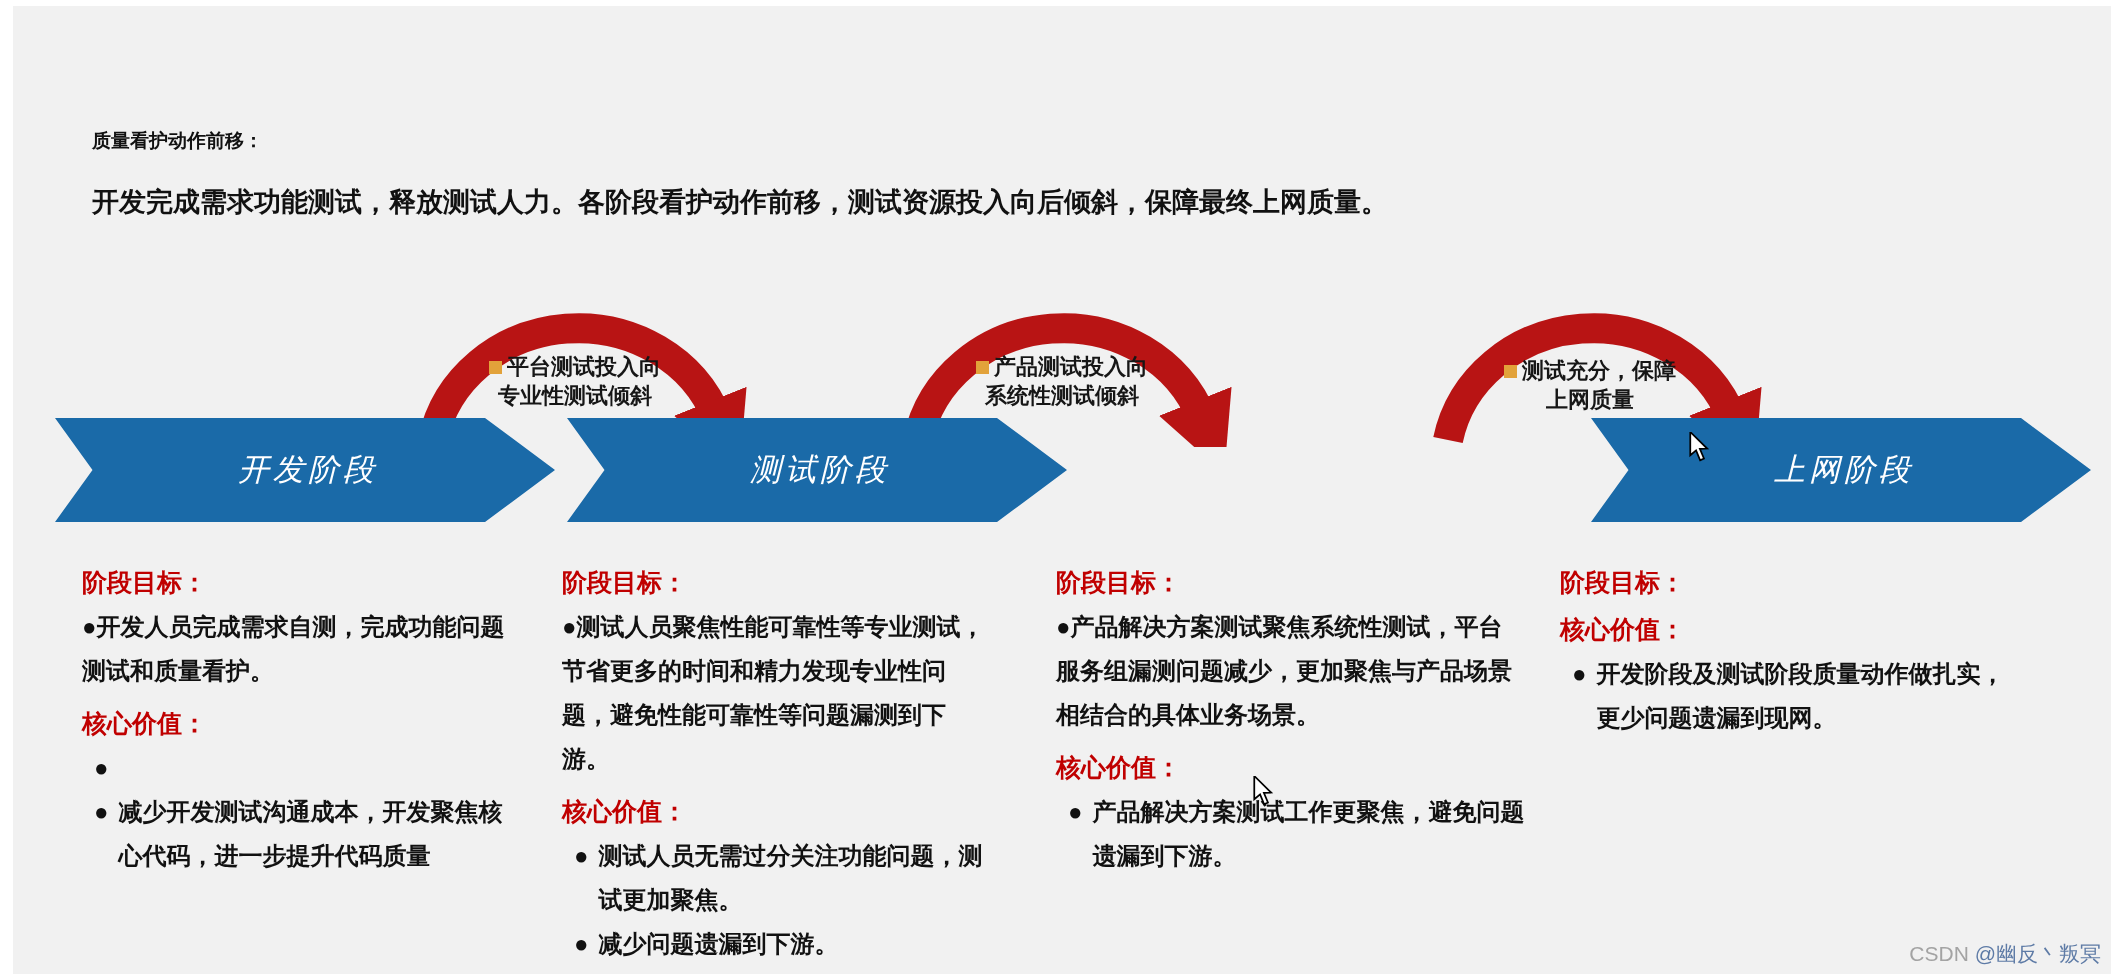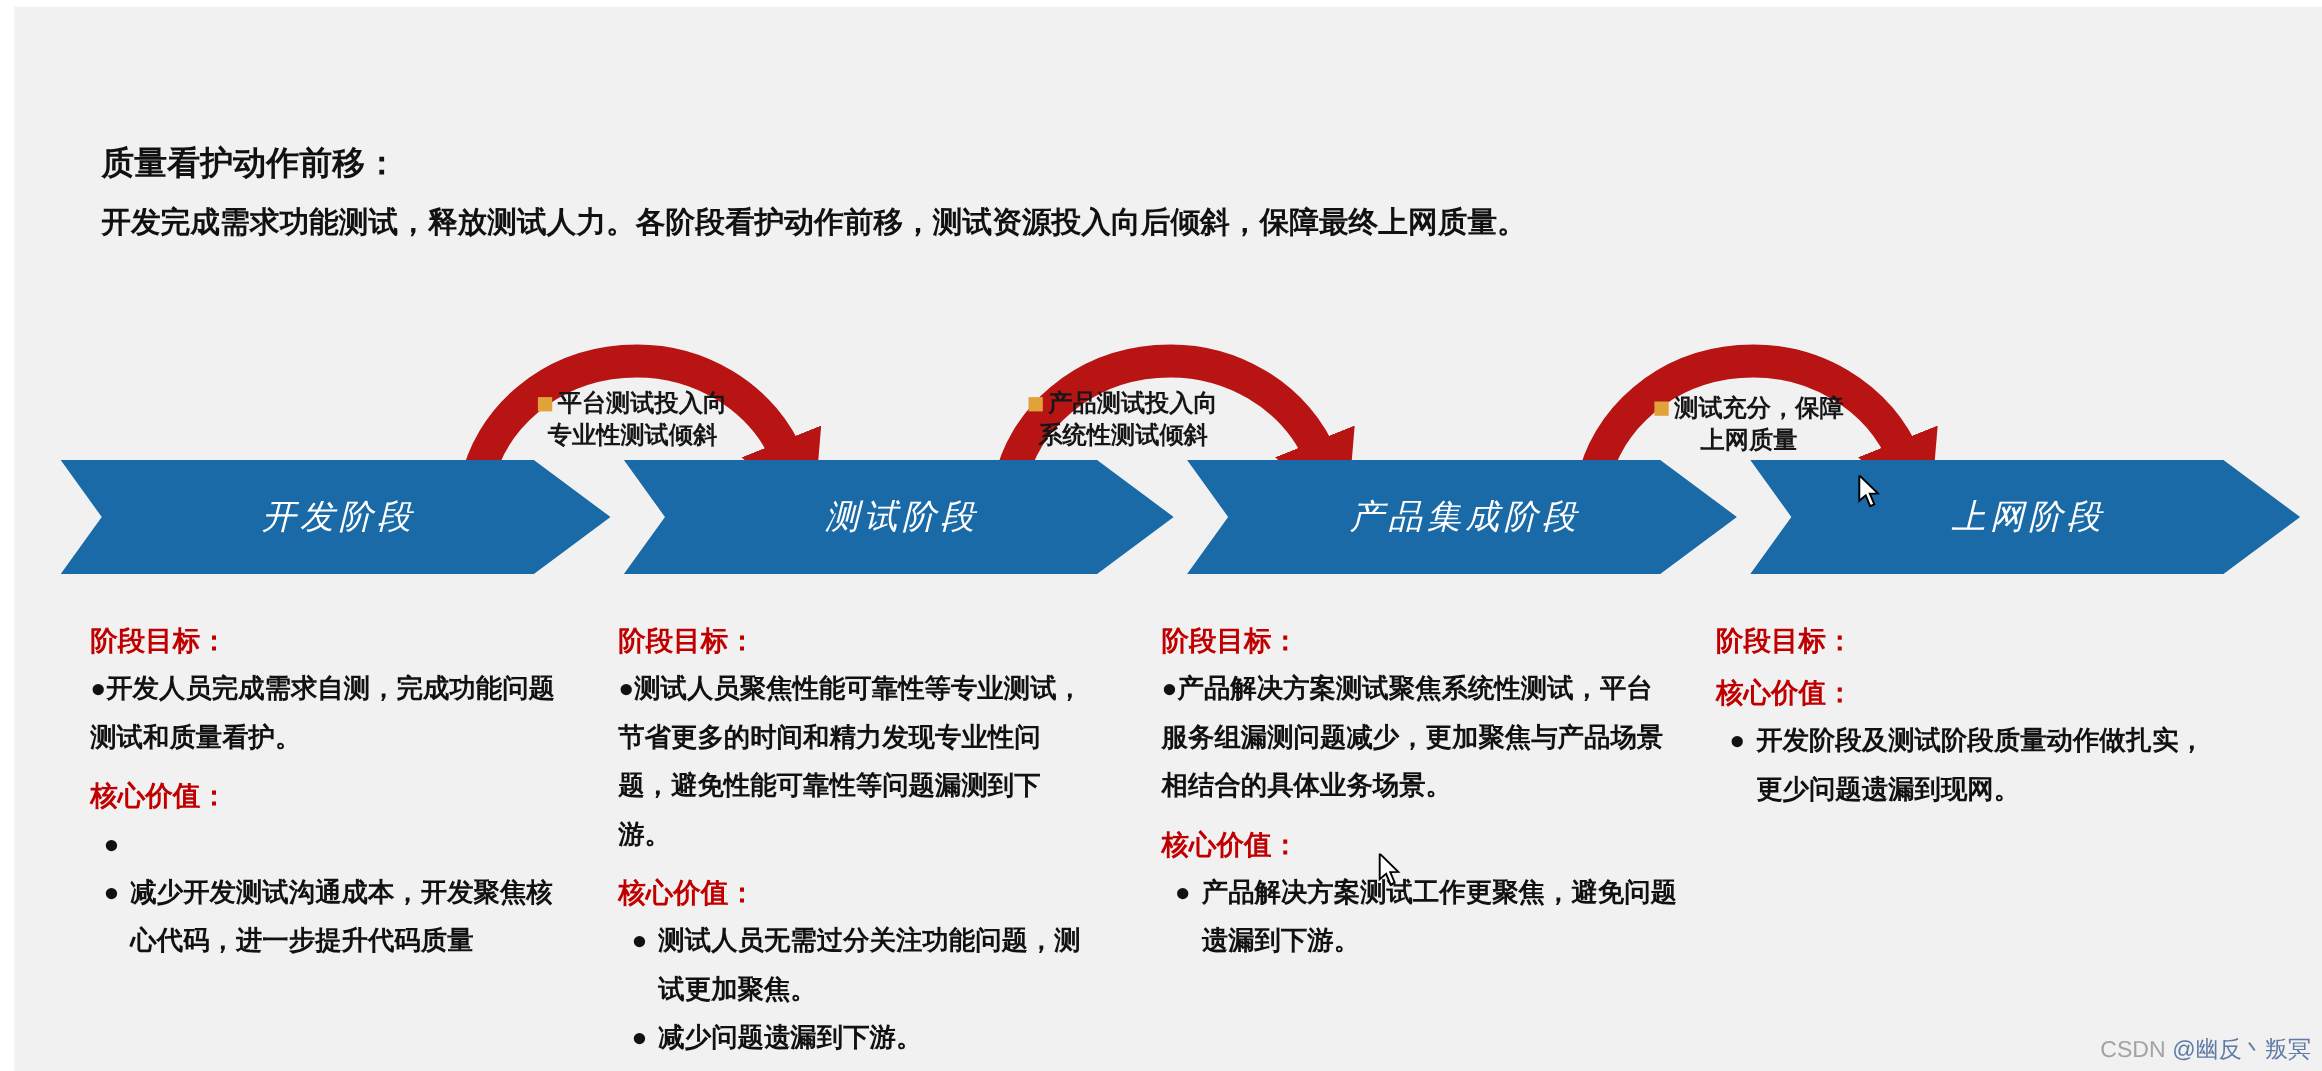--- a/index.html
+++ b/index.html
@@ -4,36 +4,36 @@
 <style>
   * { margin:0; padding:0; box-sizing:border-box; }
   html,body { width:2111px; height:974px; }
   body { font-family:"Liberation Sans","DejaVu Sans",sans-serif; background:#ffffff; }
   .slide { position:relative; width:2111px; height:974px; background:#f1f1f1; overflow:hidden; }
   .edge-left { position:absolute; left:0; top:0; width:13px; height:100%; background:#ffffff; }
   .edge-top  { position:absolute; left:0; top:0; width:100%; height:6px; background:#ffffff; }
 
   .title { position:absolute; left:75px; top:22px; font-size:46px; font-weight:900; color:#1b1b1b; letter-spacing:1px; }
 
-  .intro-heading { position:absolute; left:92px; top:128px; font-size:30px; font-weight:800; color:#111; }
+  .intro-heading { position:absolute; left:92px; top:128px; font-size:19px; font-weight:800; color:#111; }
   .intro-body    { position:absolute; left:92px; top:184px; font-size:27px; font-weight:600; color:#111; }
 
   .stage-arrow { position:absolute; top:418px; height:104px; width:500px; background:#1a6aa8;
                  clip-path:polygon(0 0,86% 0,100% 50%,86% 100%,0 100%,7.5% 50%);
                  display:flex; align-items:center; justify-content:center;font-style:italic; }
   .stage-arrow.a1 { left:55px; }  .stage-arrow.a2 { left:567px; }
   .stage-arrow.a3 { left:1079px; } .stage-arrow.a4 { left:1591px; }
   .stage-label { color:#ffffff; font-size:31px; font-family:"DejaVu Serif","Liberation Serif",serif;
                  letter-spacing:4px; padding-left:6px; white-space:nowrap; }
 
   .arc { position:absolute; top:272px; width:360px; height:175px; }
   .arc.c1 { left:395px; } .arc.c2 { left:880px; } .arc.c3 { left:1410px; }
   .arc-label { position:absolute; text-align:center; font-size:22px; font-weight:800; color:#161616; line-height:29px; }
   .arc-label.l1 { left:450px; top:352px; width:250px; }
-  .arc-label.l2 { left:896px; top:352px; width:250px; }
+  .arc-label.l2 { left:937px; top:352px; width:250px; }
   .arc-label.l3 { left:1470px; top:356px; width:240px; }
   .sq { display:inline-block; width:13px; height:13px; background:#e2a23a; margin-right:5px; }
 
   .col { position:absolute; top:552px; font-size:24px; color:#111; font-weight:600; }
   .col.c1 { left:82px;   width:440px; }
   .col.c2 { left:562px;  width:430px; }
   .col.c3 { left:1056px; width:470px; }
   .col.c4 { left:1560px; width:460px; }
   .col-heading { color:#c00000; font-weight:800; font-size:25px; margin:14px 0 6px; }
   .goal { line-height:44px; }
@@ -96,23 +96,20 @@
     <div><span class="sq"></span><span>测试充分，保障</span></div>
     <div>上网质量</div>
   </div>
 
   <div class="stage-arrow a1">
     <span class="stage-label">开发阶段</span>
   </div>
   <div class="stage-arrow a2">
     <span class="stage-label">测试阶段</span>
   </div>
-  <div class="stage-arrow a3">
-    <span class="stage-label">产品集成阶段</span>
-  </div>
   <div class="stage-arrow a4">
     <span class="stage-label">上网阶段</span>
   </div>
 
   <section class="col c1">
     <h3 class="col-heading">阶段目标：</h3>
     <p class="goal"><span class="bullet">●</span><span>开发人员完成需求自测，完成功能问题测试和质量看护。</span></p>
     <h3 class="col-heading">核心价值：</h3>
     <div class="value-item">
       <span class="bullet">●</span>

